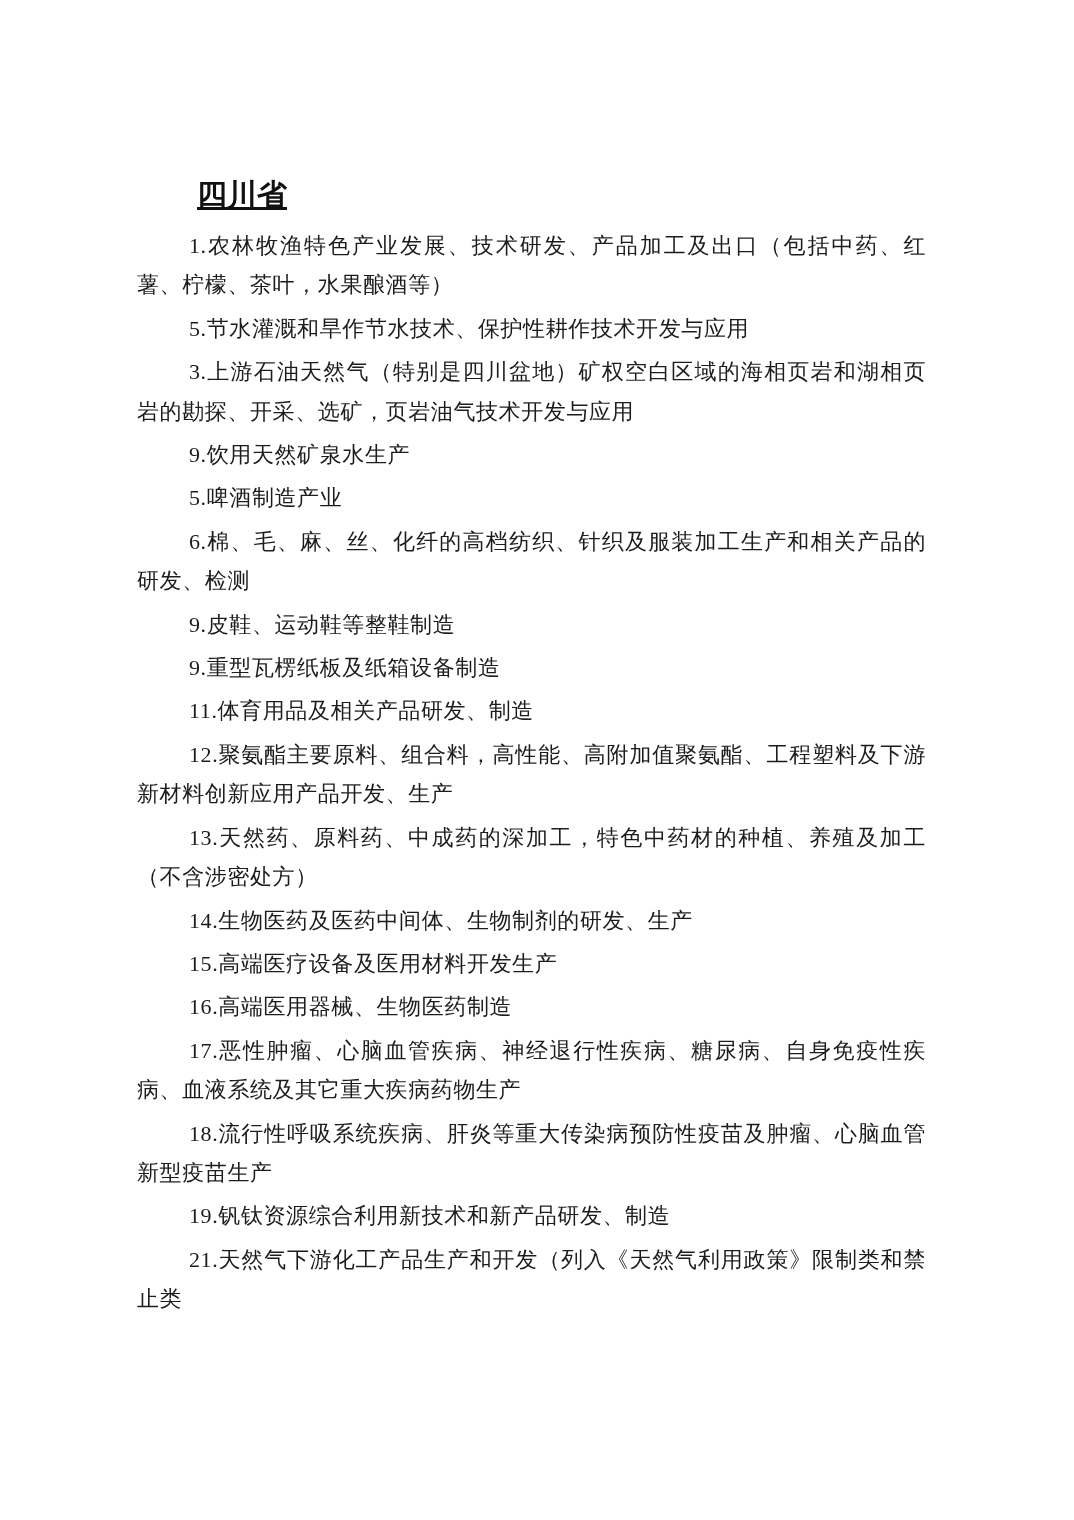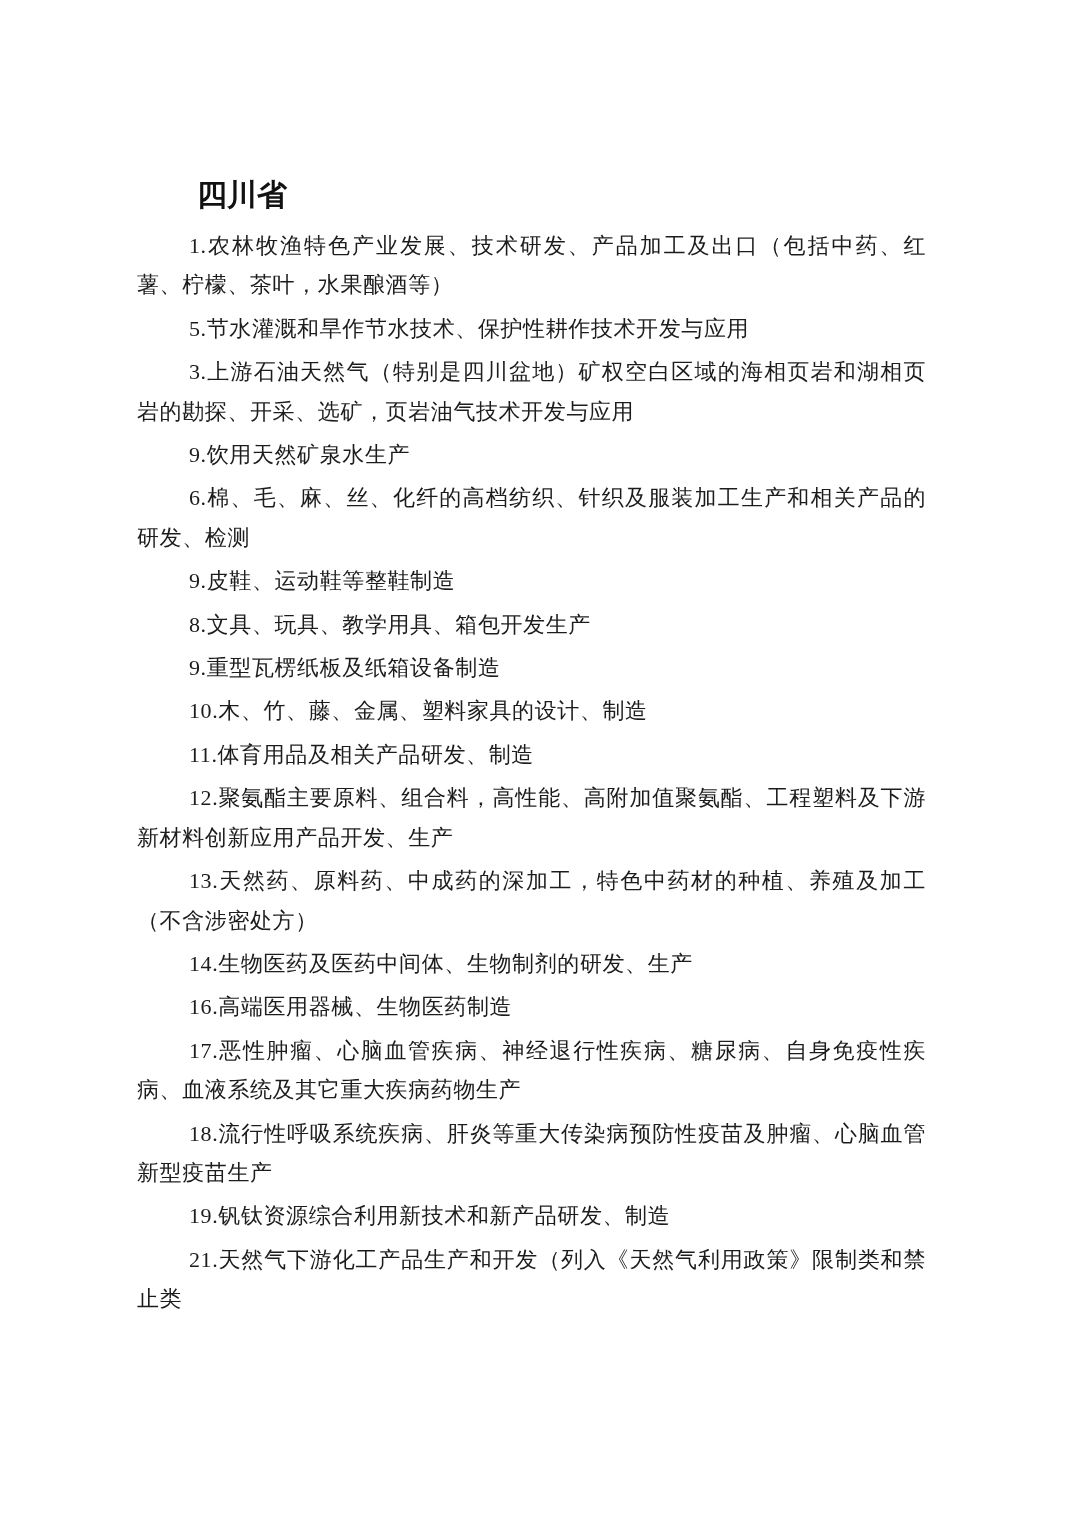--- a/index.html
+++ b/index.html
@@ -22,20 +22,21 @@
     top: 178px;
     width: 797px;
   }
   .doc-title {
     margin: 0 0 14px 64px;
     font-family: "Liberation Sans", "DejaVu Sans", sans-serif;
     font-weight: bold;
     font-size: 30px;
     line-height: 34px;
     color: #111111;
+    text-decoration: underline;
   }
   .doc-body p {
     margin: 4px;
     font-size: 22px;
     line-height: 39.4px;
     text-indent: 52px;
     text-align: justify;
     text-align-last: left;
     letter-spacing: 0.6px;
     word-break: break-all;
@@ -45,29 +46,29 @@
 <body>
 
 <div class="page">
   <div class="doc-content">
     <h1 class="doc-title">四川省</h1>
     <div class="doc-body">
       <p>1.农林牧渔特色产业发展、技术研发、产品加工及出口（包括中药、红薯、柠檬、茶叶，水果酿酒等）</p>
       <p>5.节水灌溉和旱作节水技术、保护性耕作技术开发与应用</p>
       <p>3.上游石油天然气（特别是四川盆地）矿权空白区域的海相页岩和湖相页岩的勘探、开采、选矿，页岩油气技术开发与应用</p>
       <p>9.饮用天然矿泉水生产</p>
+      <p>5.啤酒制造产业</p>
       <p>6.棉、毛、麻、丝、化纤的高档纺织、针织及服装加工生产和相关产品的研发、检测</p>
       <p>9.皮鞋、运动鞋等整鞋制造</p>
-      <p>8.文具、玩具、教学用具、箱包开发生产</p>
       <p>9.重型瓦楞纸板及纸箱设备制造</p>
-      <p>10.木、竹、藤、金属、塑料家具的设计、制造</p>
       <p>11.体育用品及相关产品研发、制造</p>
       <p>12.聚氨酯主要原料、组合料，高性能、高附加值聚氨酯、工程塑料及下游新材料创新应用产品开发、生产</p>
       <p>13.天然药、原料药、中成药的深加工，特色中药材的种植、养殖及加工（不含涉密处方）</p>
       <p>14.生物医药及医药中间体、生物制剂的研发、生产</p>
+      <p>15.高端医疗设备及医用材料开发生产</p>
       <p>16.高端医用器械、生物医药制造</p>
       <p>17.恶性肿瘤、心脑血管疾病、神经退行性疾病、糖尿病、自身免疫性疾病、血液系统及其它重大疾病药物生产</p>
       <p>18.流行性呼吸系统疾病、肝炎等重大传染病预防性疫苗及肿瘤、心脑血管新型疫苗生产</p>
       <p>19.钒钛资源综合利用新技术和新产品研发、制造</p>
       <p>21.天然气下游化工产品生产和开发（列入《天然气利用政策》限制类和禁止类</p>
     </div>
   </div>
 </div>
 
 </body></html>

